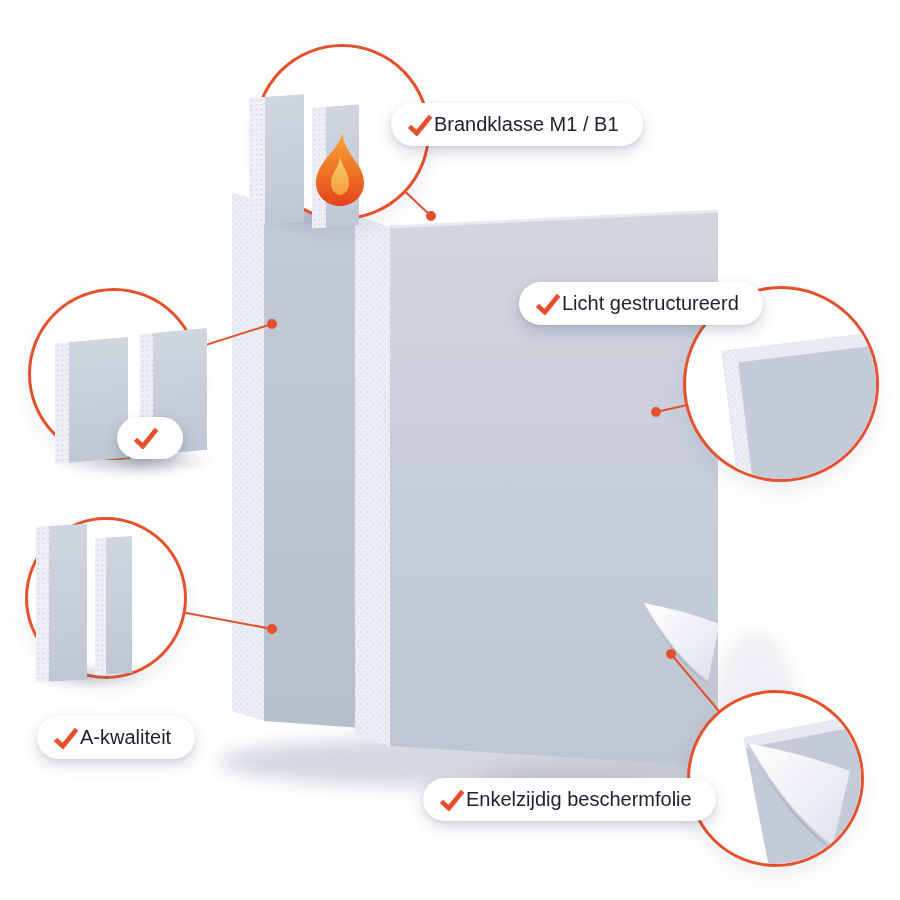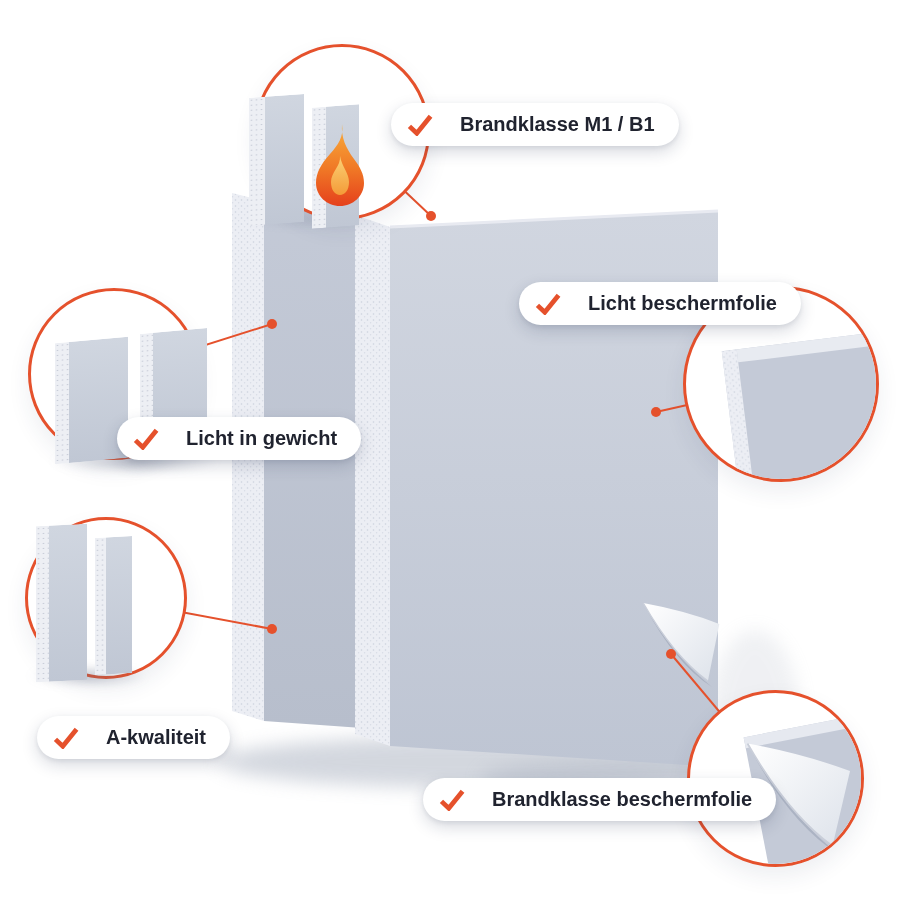--- a/index.html
+++ b/index.html
@@ -11,23 +11,23 @@
   .clip{overflow:hidden}
   .clip > svg{display:block}
   .mini-board{position:absolute;display:flex;overflow:hidden}
   .mb-edge{flex:0 0 auto;width:var(--ew,14px);background-color:#edeff4;
            background-image:radial-gradient(rgba(168,175,192,.55) .8px, rgba(0,0,0,0) .9px);
            background-size:5px 5px}
   .mb-face{flex:1;background:linear-gradient(180deg,#d0d6e0 0%,#c0c7d4 100%)}
   .gshadow{position:absolute;border-radius:50%;filter:blur(4px);
            background:radial-gradient(closest-side, rgba(95,105,130,.42), rgba(95,105,130,0))}
   .flame{position:absolute}
-  .pill{position:absolute;display:flex;align-items:center;gap:27px;background:#ffffff;
+  .pill{position:absolute;display:flex;align-items:center;gap:1px;background:#ffffff;
         border-radius:24px;padding:10px 24px 10px 16px;white-space:nowrap;line-height:1.15;
-        font-weight:700;font-size:20px;color:#20232f;
+        font-weight:400;font-size:20px;color:#20232f;
         box-shadow:0 6px 16px rgba(25,35,70,.17), 0 2px 4px rgba(25,35,70,.08)}
   .check{flex:0 0 auto}
 </style>
 </head>
 <body>
 
 <svg class="scene-svg" width="900" height="900" viewBox="0 0 900 900">
   <defs>
     <linearGradient id="faceG" x1="0" y1="0" x2="0" y2="1">
       <stop offset="0" stop-color="#d1d6e0"></stop>
@@ -181,35 +181,34 @@
   <svg class="check" viewBox="0 0 28 24" width="26" height="22">
     <path d="M2.5 13.5 L10.5 21 L25.5 2.5" fill="none" stroke="#e5512c" stroke-width="5.2"></path>
   </svg>
   <span>Brandklasse M1 / B1</span>
 </div>
 
 <div class="pill" style="left:519px;top:282px">
   <svg class="check" viewBox="0 0 28 24" width="26" height="22">
     <path d="M2.5 13.5 L10.5 21 L25.5 2.5" fill="none" stroke="#e5512c" stroke-width="5.2"></path>
   </svg>
-  <span>Licht beschermfolie</span>
+  <span>Licht gestructureerd</span>
 </div>
 
 <div class="pill" style="left:117px;top:417px">
   <svg class="check" viewBox="0 0 28 24" width="26" height="22">
     <path d="M2.5 13.5 L10.5 21 L25.5 2.5" fill="none" stroke="#e5512c" stroke-width="5.2"></path>
   </svg>
-  <span>Licht in gewicht</span>
 </div>
 
 <div class="pill" style="left:37px;top:716px">
   <svg class="check" viewBox="0 0 28 24" width="26" height="22">
     <path d="M2.5 13.5 L10.5 21 L25.5 2.5" fill="none" stroke="#e5512c" stroke-width="5.2"></path>
   </svg>
   <span>A-kwaliteit</span>
 </div>
 
 <div class="pill" style="left:423px;top:778px">
   <svg class="check" viewBox="0 0 28 24" width="26" height="22">
     <path d="M2.5 13.5 L10.5 21 L25.5 2.5" fill="none" stroke="#e5512c" stroke-width="5.2"></path>
   </svg>
-  <span>Brandklasse beschermfolie</span>
+  <span>Enkelzijdig beschermfolie</span>
 </div>
 
 </body></html>

